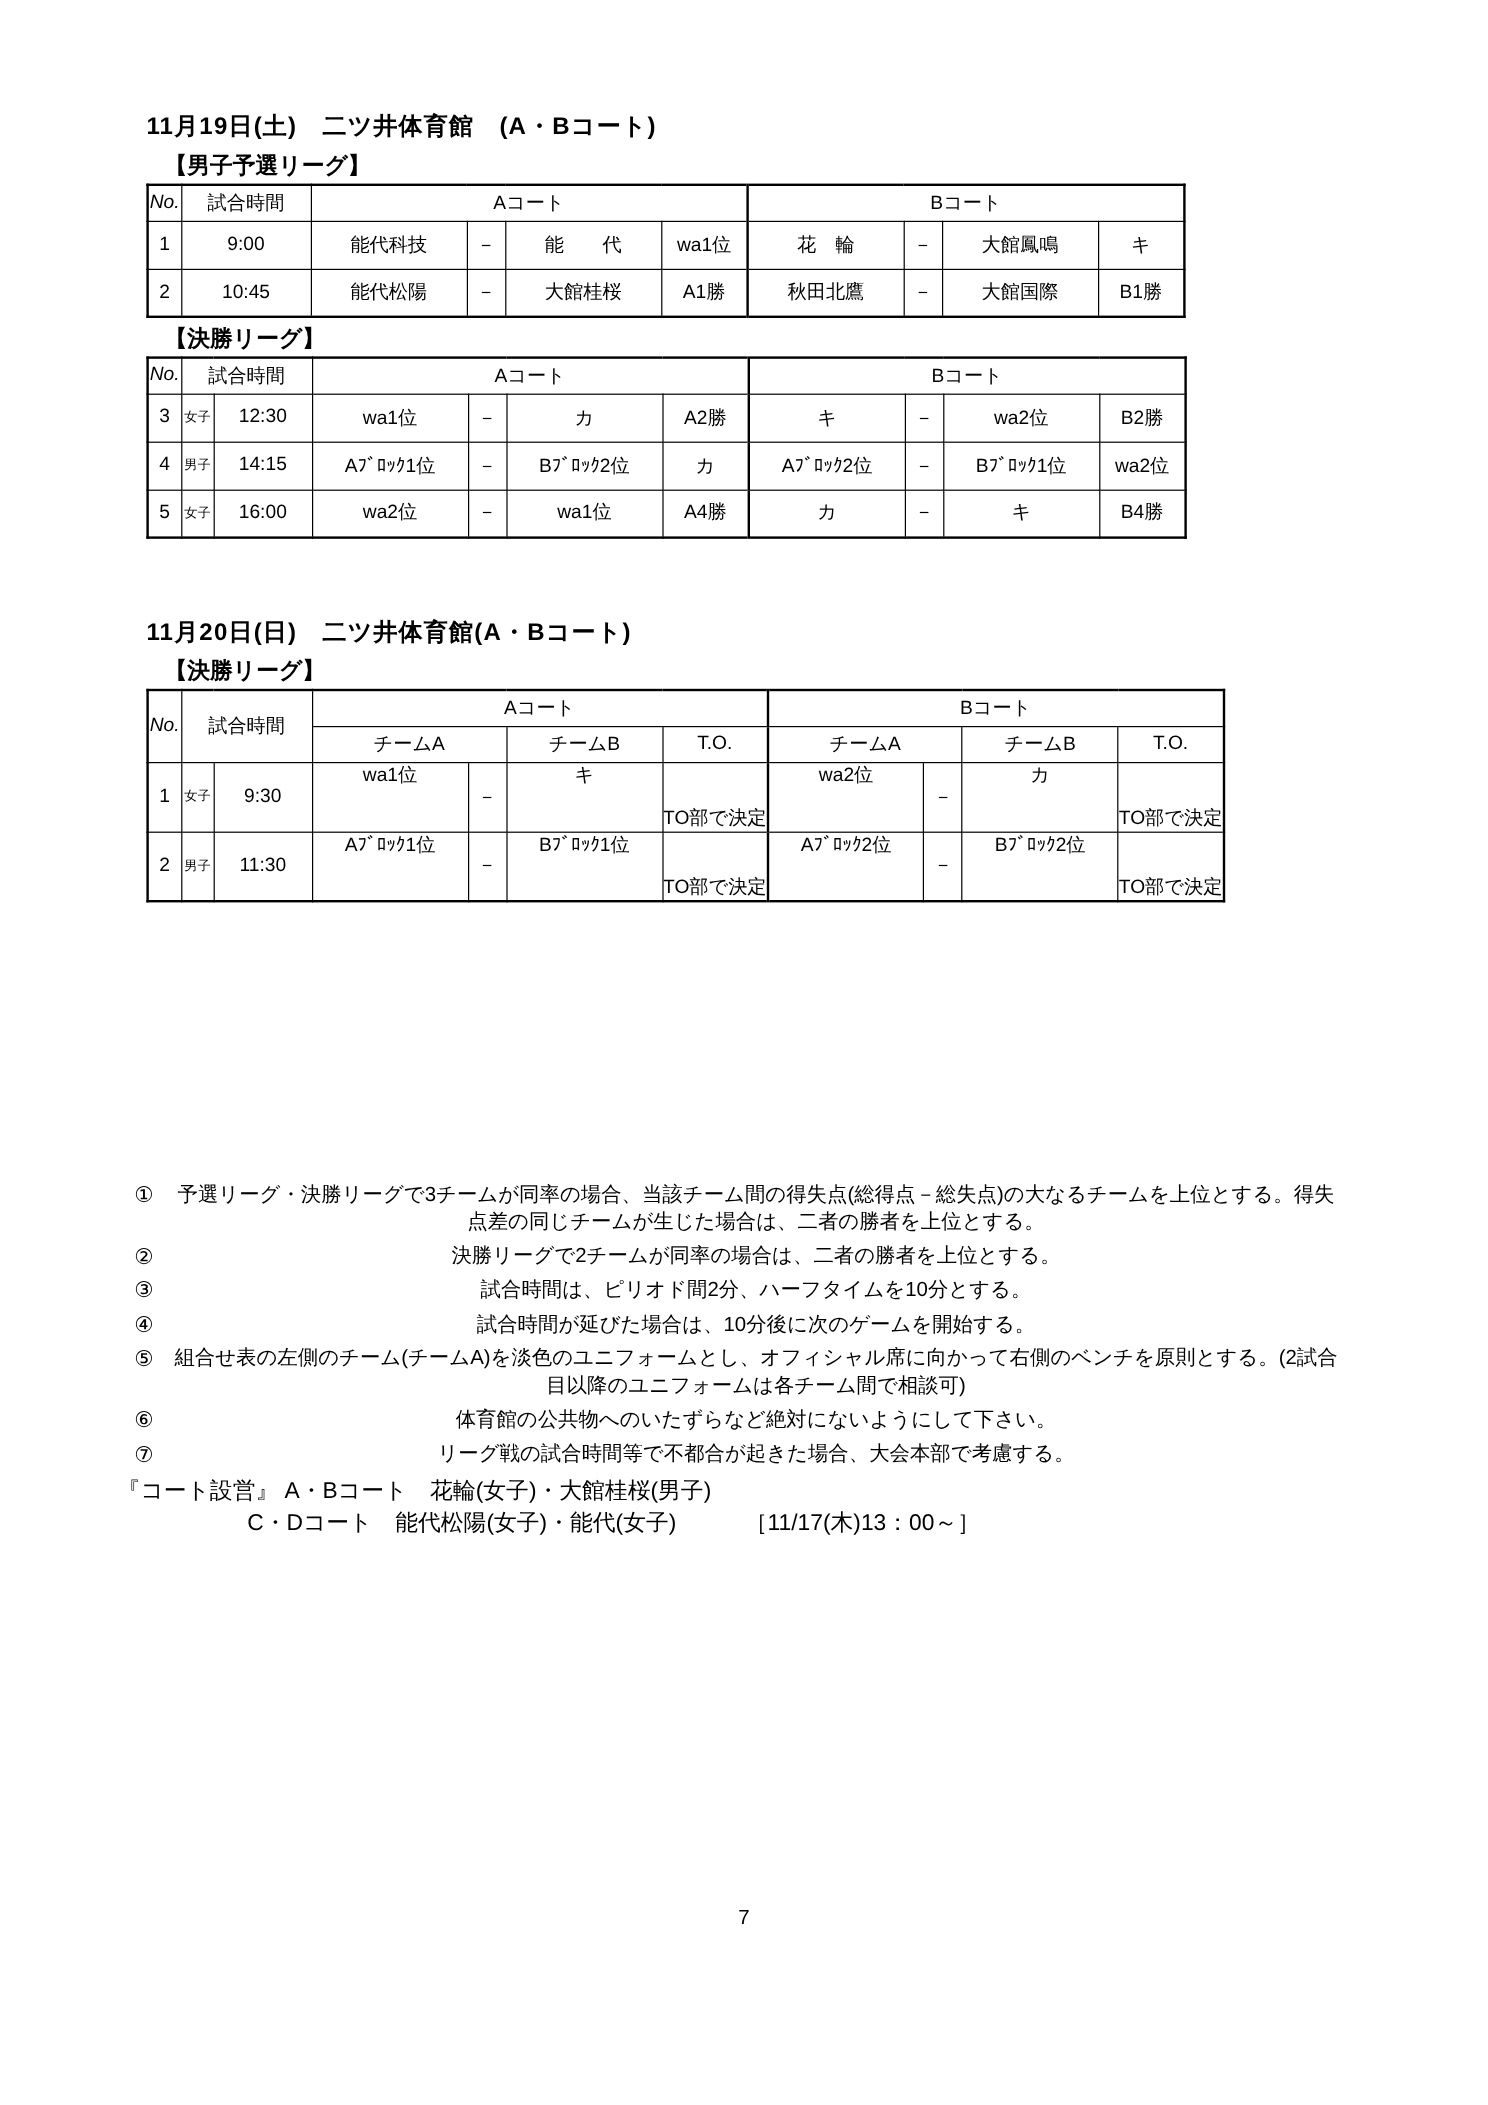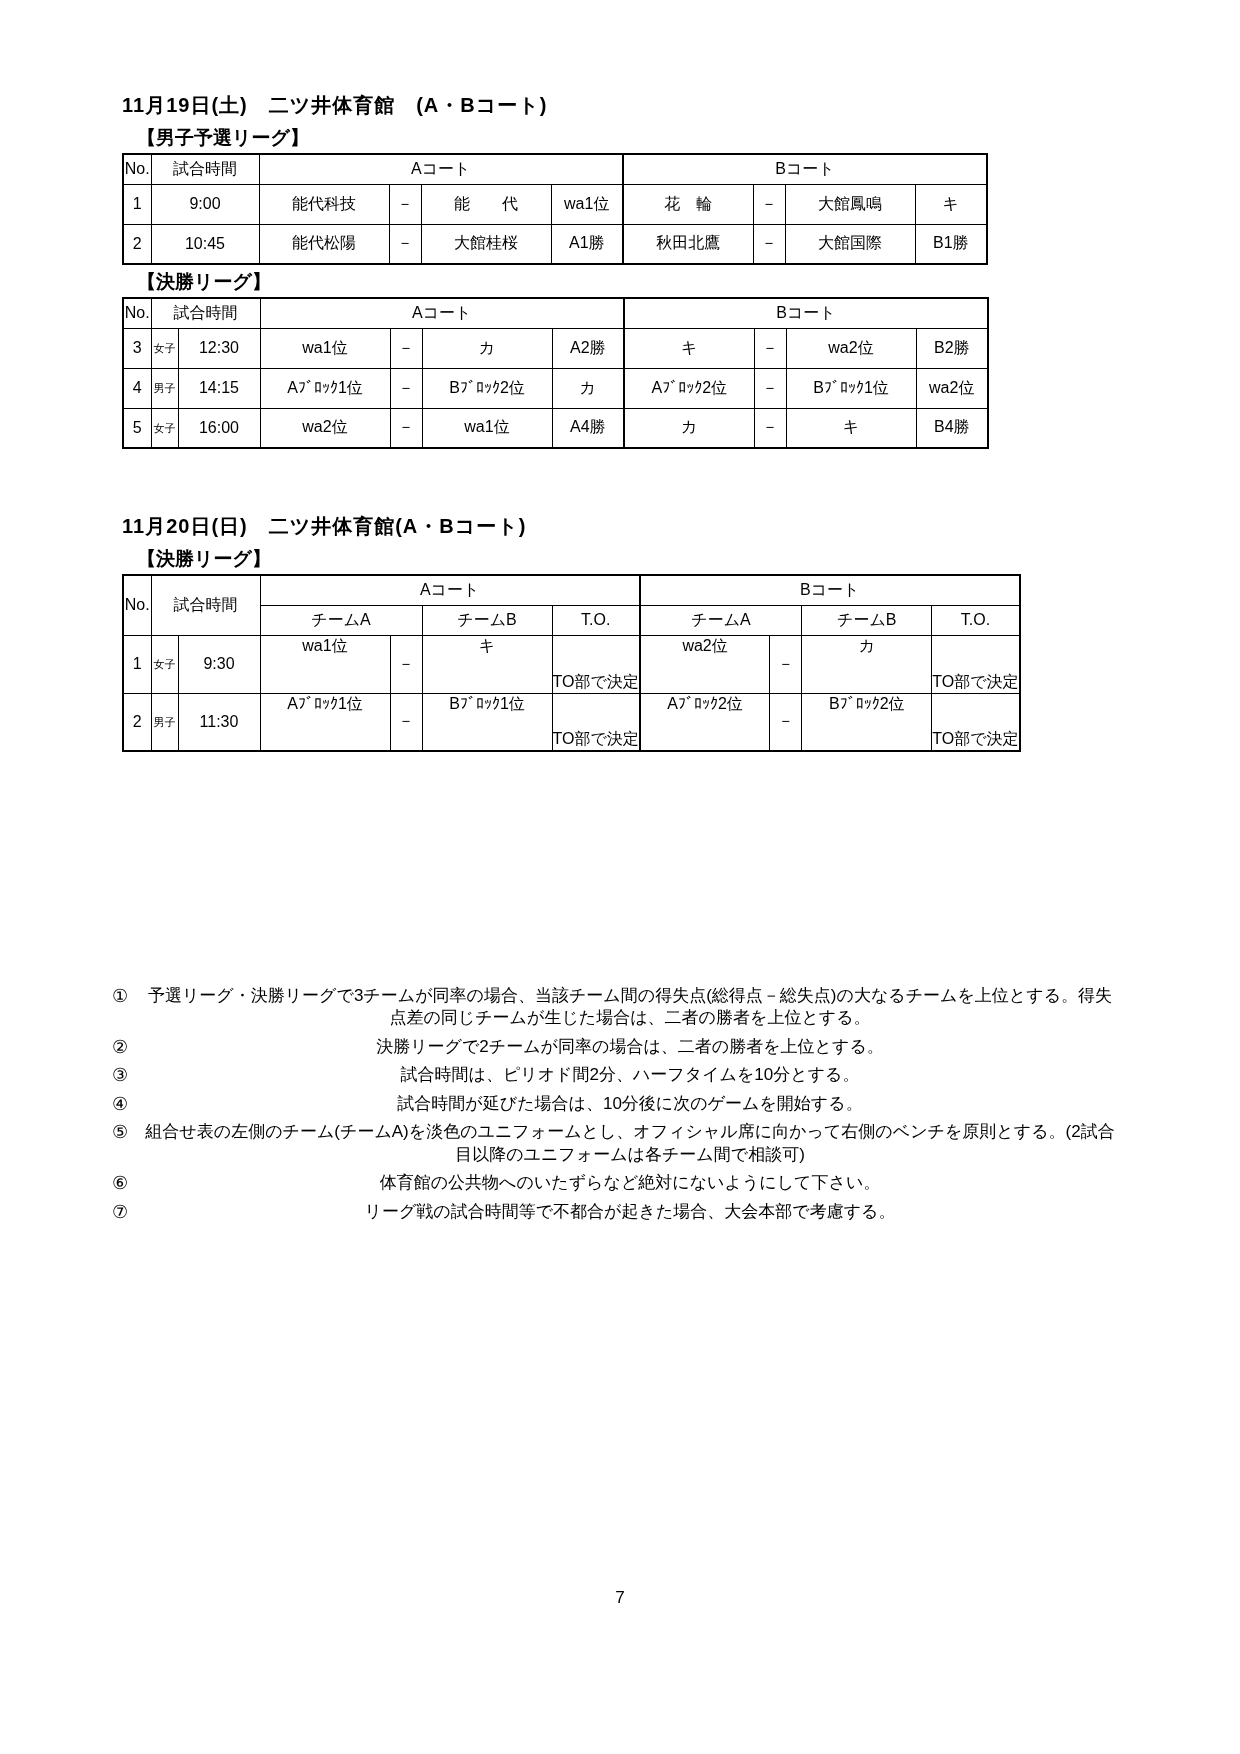--- a/index.html
+++ b/index.html
@@ -67,21 +67,21 @@
   .team-col { width: 130px; }
   .dash-col { width: 32px; }
   .res-col { width: 72px; font-size: 13px; }
 
   .hdr { font-size: 17px; height: 30px; }
   .row { height: 40px; }
 
   .cellL { text-align: left; padding-left: 3px; font-size: 14px; }
   .cellR { text-align: right; padding-right: 3px; font-size: 14px; }
   .small { font-size: 13px; }
-  .xsmall { font-size: 11px; }
+  .xsmall { font-size: 11px; font-style: italic; }
   .tiny { font-size: 10px; }
 
   .vert2 { display: block; line-height: 0.95; font-size: 11px; }
 
   .gap-big { height: 62px; }
 
   
   .notes {
     position: absolute;
     left: 98px;
@@ -345,18 +345,20 @@
     <div class="note-item">
       <div class="note-num">⑥</div>
       <div class="note-text">体育館の公共物へのいたずらなど絶対にないようにして下さい。</div>
     </div>
     <div class="note-item">
       <div class="note-num">⑦</div>
       <div class="note-text">リーグ戦の試合時間等で不都合が起きた場合、大会本部で考慮する。</div>
     </div>
 
     <div class="court-setup">
+      <div>『コート設営』 A・Bコート　花輪(女子)・大館桂桜(男子)</div>
+      <div class="line2">C・Dコート　能代松陽(女子)・能代(女子)　　　［11/17(木)13：00～］</div>
     </div>
   </div>
 
   <div class="page-num">7</div>
 
 </div>
 
 </body></html>

